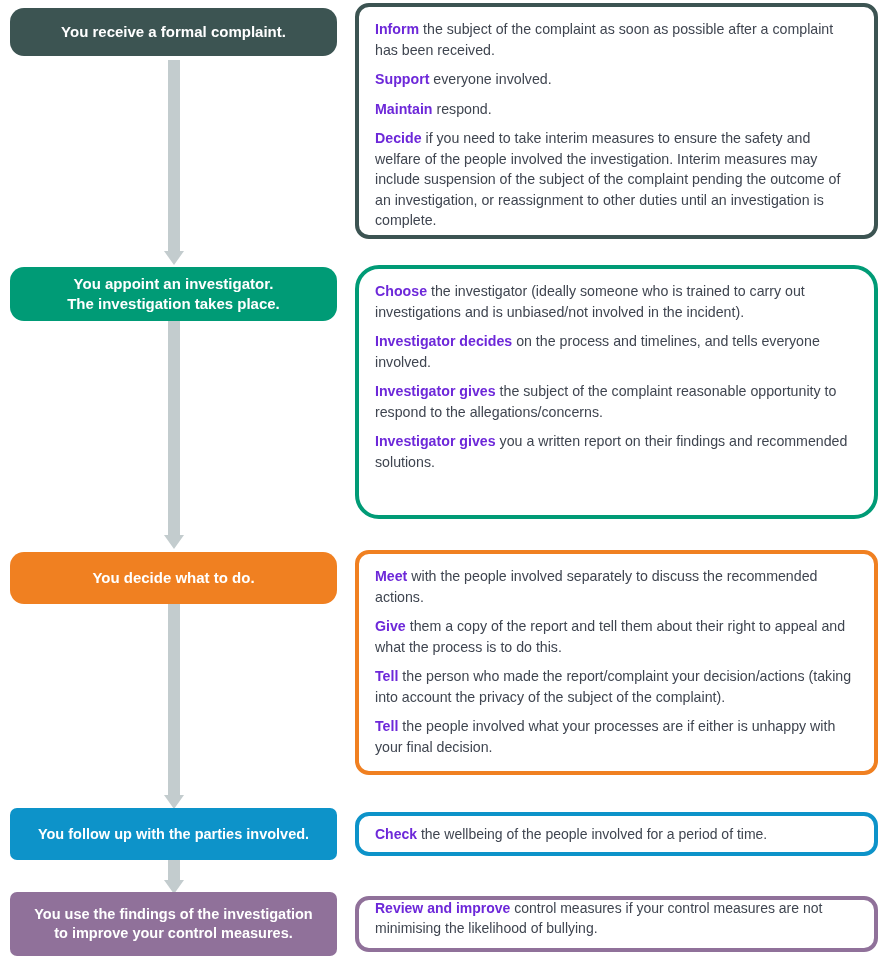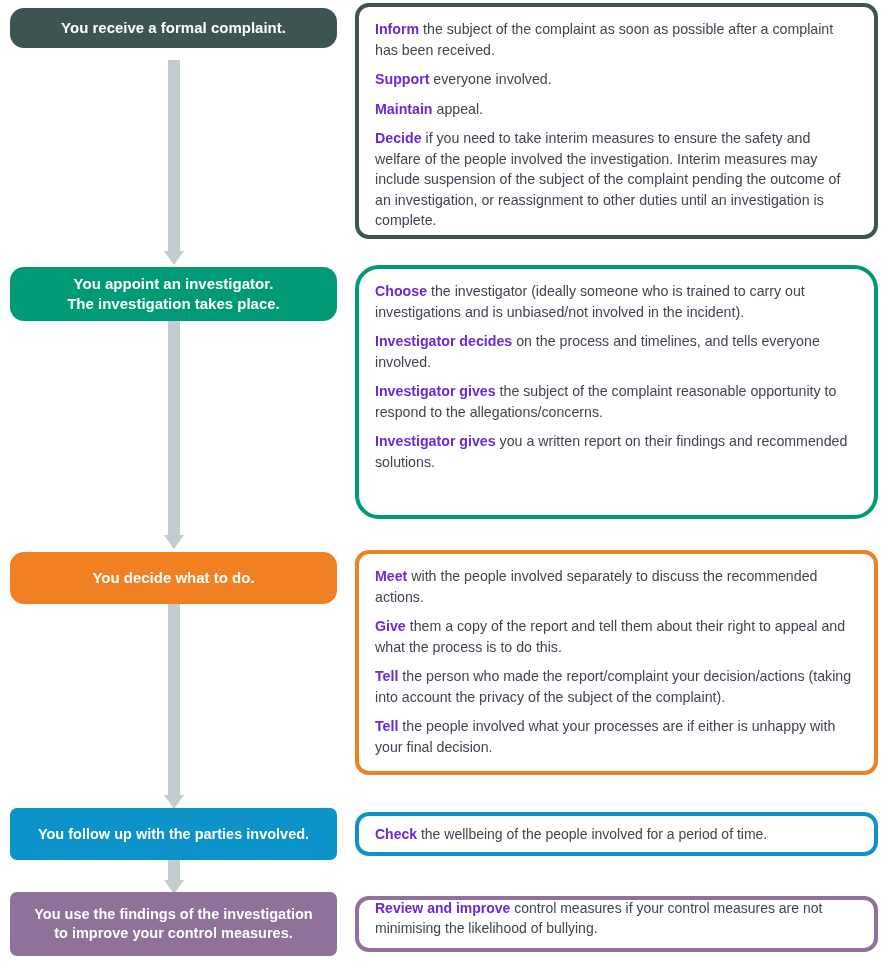--- a/index.html
+++ b/index.html
@@ -109,27 +109,27 @@
     font-size: 14px;
     line-height: 20px;
   }
 </style>
 </head>
 <body>
 
 <div id="flow">
 
   <div class="row" style="top:0;height:250px;">
-    <div class="step-pill" style="top:8px;height:40px;background:#3c5452;">
+    <div class="step-pill" style="top:8px;height:48px;background:#3c5452;">
       <span class="pill-text">You receive a formal complaint.</span>
     </div>
     <div class="detail-card" style="top:3px;height:236px;border-color:#3c5452;">
       <p><b>Inform</b><span> the subject of the complaint as soon as possible after a complaint has been received.</span></p>
       <p><b>Support</b><span> everyone involved.</span></p>
-      <p><b>Maintain</b><span> appeal.</span></p>
+      <p><b>Maintain</b><span> respond.</span></p>
       <p><b>Decide</b><span> if you need to take interim measures to ensure the safety and welfare of the people involved the investigation. Interim measures may include suspension of the subject of the complaint pending the outcome of an investigation, or reassignment to other duties until an investigation is complete.</span></p>
     </div>
   </div>
 
   <div class="connector" style="top:60px;height:205px;">
     <div class="shaft" style="height:191px;"></div>
     <div class="head" style="top:191px;"></div>
   </div>
 
   <div class="row" style="top:265px;height:260px;">

